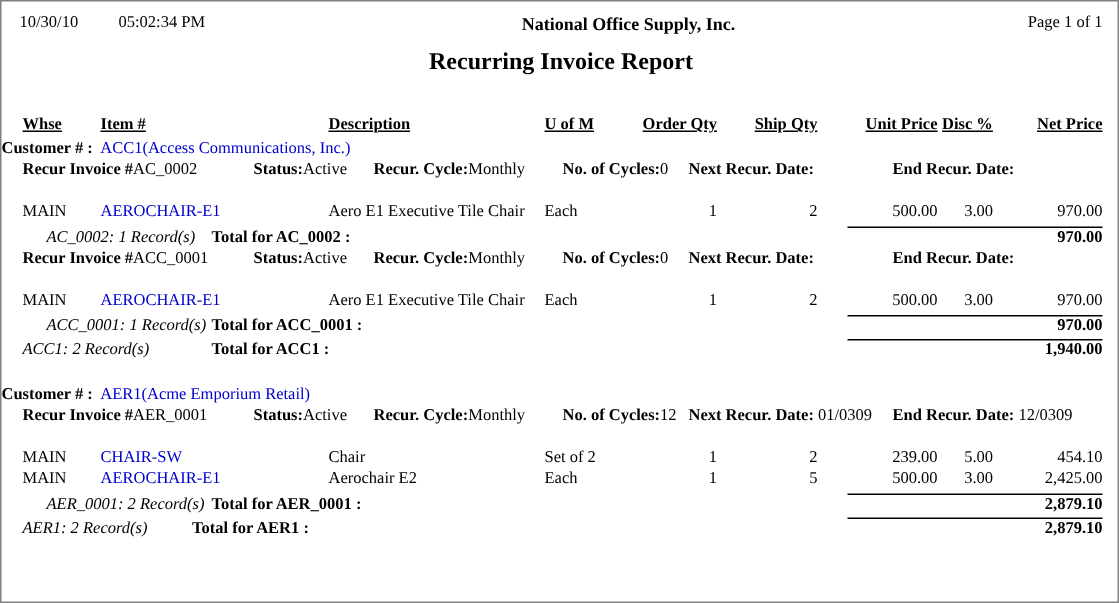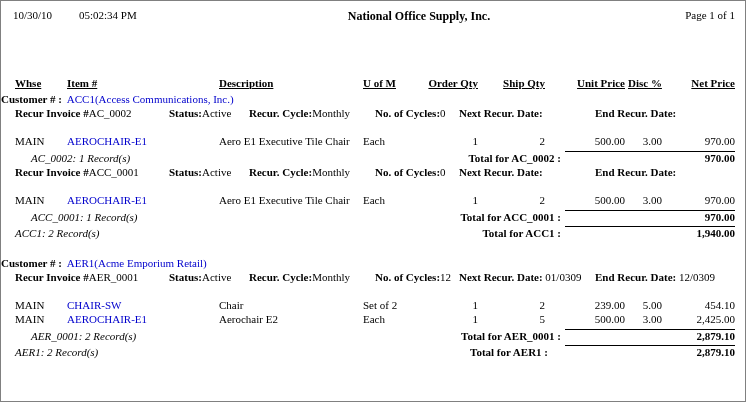--- a/index.html
+++ b/index.html
@@ -73,37 +73,38 @@
   .d-oqty { position: absolute; left: 423px; width: 54px; text-align: right; }
   .d-sqty { position: absolute; left: 496px; width: 48px; text-align: right; }
   .d-uprc { position: absolute; left: 566px; width: 58px; text-align: right; }
   .d-disc { position: absolute; left: 627px; width: 34px; text-align: right; }
   .d-nprc { position: absolute; left: 676px; width: 58px; text-align: right; }
 
   
   .rec { font-size: 11px; font-style: italic; }
 
   
-  .tot-lbl { position: absolute; font-size: 11px; font-weight: bold; text-align: right; width: 420px; }
+  .tot-lbl { position: absolute; font-size: 11px; font-weight: bold; width: 420px; }
   .tot-val { position: absolute; font-size: 11px; font-weight: bold; width: 58px; text-align: right; left: 676px; }
   .rule {
     position: absolute;
     height: 0;
     border-top: 1.5px solid #000000;
   }
 </style>
 </head>
 <body>
 
 <div class="page">
 
   <div class="row" id="hdr-date">10/30/10</div>
   <div class="row" id="hdr-time">05:02:34 PM</div>
   <div class="row" id="hdr-company">National Office Supply, Inc.</div>
   <div class="row" id="hdr-page">Page 1 of 1</div>
+  <div class="row" id="hdr-title">Recurring Invoice Report</div>
 
   <div class="colhdr c-whse">Whse</div>
   <div class="colhdr c-item">Item #</div>
   <div class="colhdr c-desc">Description</div>
   <div class="colhdr c-uofm">U of M</div>
   <div class="colhdr c-oqty">Order Qty</div>
   <div class="colhdr c-sqty">Ship Qty</div>
   <div class="colhdr c-uprc">Unit Price</div>
   <div class="colhdr c-disc">Disc %</div>
   <div class="colhdr c-nprc">Net Price</div>

